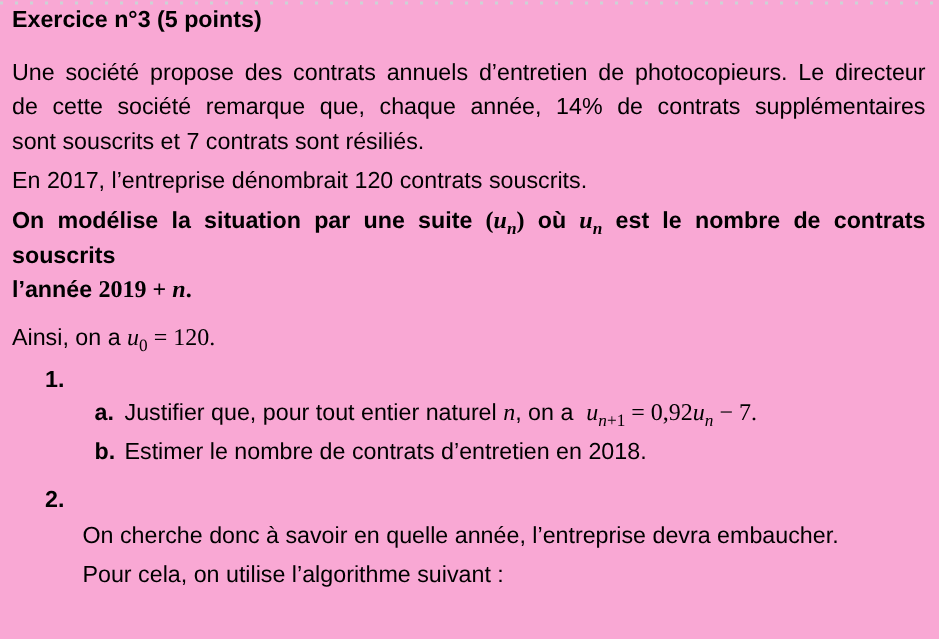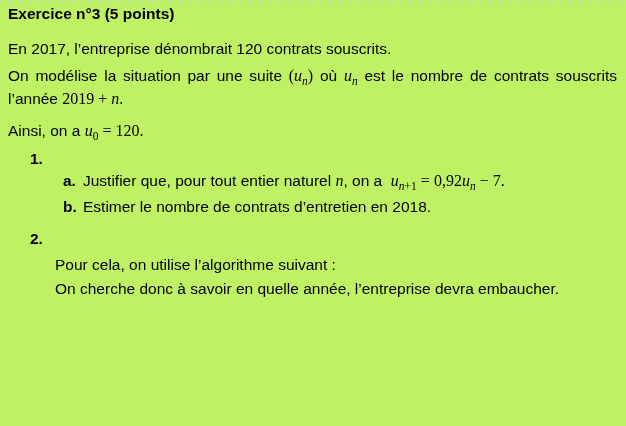--- a/index.html
+++ b/index.html
@@ -1,21 +1,21 @@
 <!DOCTYPE html>
 <html><head>
 <meta charset="utf-8">
 <style>
   html, body { margin: 0; padding: 0; background: #ffffff; }
   .page {
     position: relative;
     width: 626px;
     height: 426px;
     box-sizing: border-box;
-    background: #bef264;
+    background: #f9a8d4;
     color: #000000;
     font-family: "Liberation Sans", sans-serif;
     font-size: 15.5px;
     line-height: 23px;
     padding: 2px 9px 0 8px;
     overflow: hidden;
   }
   .cutline {
     position: absolute;
     top: 1px; left: 0;
@@ -28,21 +28,21 @@
     line-height: 23px;
     font-weight: bold;
   }
   .para { margin: 0; }
   
   .jl { text-align: justify; text-align-last: justify; }
   .jl.last { text-align: left; text-align-last: auto; }
 
   .p-intro  { margin-top: 12px; }
   .p-2017   { margin-top: 3px; }
-  .p-model  { margin-top: 4px; }
+  .p-model  { margin-top: 4px; font-weight: bold; }
   .p-u0     { margin-top: 9px; }
 
   .q1head   { margin-top: 7px; margin-left: 22px; line-height: 20px; font-weight: bold; }
   .subrow   { display: flex; margin-left: 55px; }
   .subrow.b { margin-top: 3px; }
   .submarker{ flex: 0 0 20px; font-weight: bold; }
   .subtext  { flex: 1; }
 
   .q2row    { display: flex; margin-top: 9px; margin-left: 21px; }
   .q2marker { flex: 0 0 26px; font-weight: bold; padding-left: 1px; box-sizing: border-box; }
@@ -63,20 +63,23 @@
 </style>
 </head>
 <body>
 
 <div class="page">
   <div class="cutline"></div>
 
   <h1 class="title">Exercice n°3 (5 points)</h1>
 
   <div class="para p-intro">
+      <div class="jl">Une société propose des contrats annuels d’entretien de photocopieurs. Le directeur</div>
+      <div class="jl">de cette société remarque que, chaque année, 14% de contrats supplémentaires</div>
+      <div class="jl last">sont souscrits et 7 contrats sont résiliés.</div>
     </div>
 
   <p class="para p-2017">En 2017, l’entreprise dénombrait 120 contrats souscrits.</p>
 
   <div class="para p-model">
       <div class="jl"><span class="t">On modélise la situation par une suite </span><span class="m">(</span><span class="mi">u</span><sub class="misub">n</sub><span class="m">)</span><span class="t"> où </span><span class="mi">u</span><sub class="misub">n</sub><span class="t"> est le nombre de contrats souscrits</span></div>
       <div class="jl last"><span class="t">l’année </span><span class="m">2019 + </span><span class="mi">n</span><span class="m">.</span></div>
     </div>
 
   <p class="para p-u0"><span class="t">Ainsi, on a </span><span class="mi">u</span><sub class="msub">0</sub><span class="m"> = 120.</span></p>
@@ -92,16 +95,16 @@
     <span class="submarker">b.</span>
     <div class="subtext">Estimer le nombre de contrats d’entretien en 2018.</div>
   </div>
 
   <div class="q2row">
     <span class="q2marker">2.</span>
     <div class="q2text">
       </div>
   </div>
 
+  <p class="para p-search">On cherche donc à savoir en quelle année, l’entreprise devra embaucher.</p>
+
   <p class="para p-algo">Pour cela, on utilise l’algorithme suivant&nbsp;:</p>
-
-  <p class="para p-search">On cherche donc à savoir en quelle année, l’entreprise devra embaucher.</p>
 </div>
 
 </body></html>

